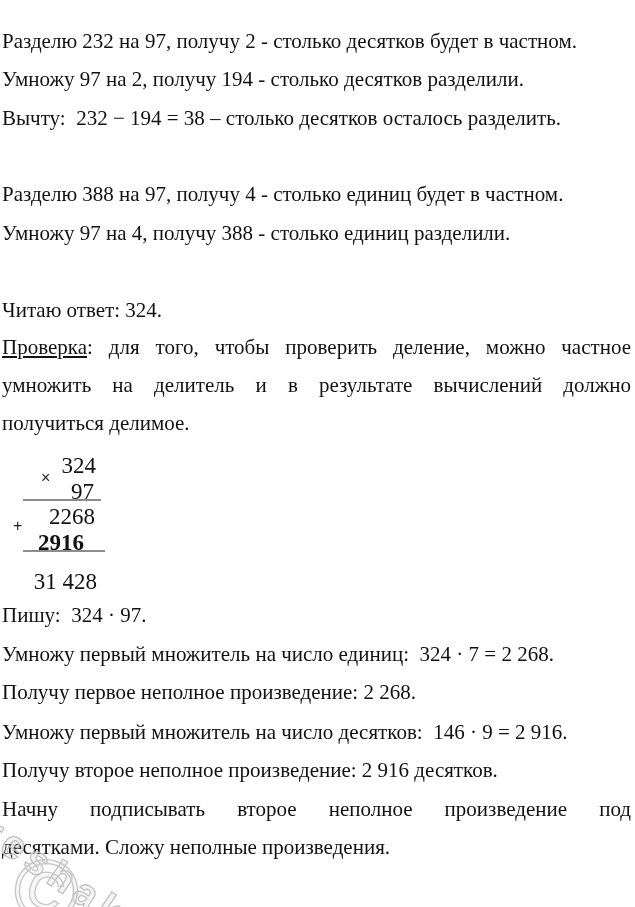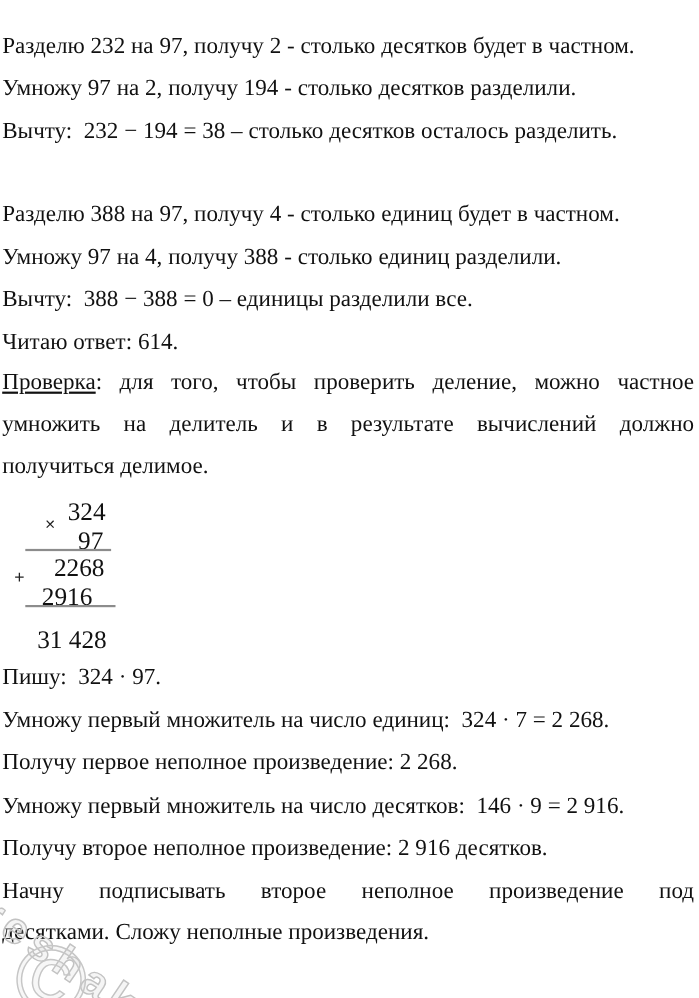--- a/index.html
+++ b/index.html
@@ -41,21 +41,21 @@
     width: 88px;
     height: 128px;
     font-size: 23px;
     line-height: 1;
     z-index: 1;
   }
   .mrow { position: absolute; white-space: pre; text-align: center; }
   .mrow.r324   { top: 2px;   right: 0; }
   .mrow.r97    { top: 28px;  right: 2px; }
   .mrow.r2268  { top: 53px;  right: 1px; }
-  .mrow.r2916  { top: 79px;  right: 12px; }
+  .mrow.r2916  { top: 79px;  right: 12px; font-weight: bold; }
   .mrow.rtotal { top: 118px; right: -1px; }
   .mline {
     position: absolute;
     height: 0;
     border-top: 2px solid #8c8c8c;
   }
   .mline.l1 { top: 47px; left: 15px; width: 78px; }
   .mline.l2 { top: 98px; left: 15px; width: 82px; }
   .msign {
     position: absolute;
@@ -102,22 +102,21 @@
 </head>
 <body>
 
 <div class="page">
 
   <div class="ln" style="top:0px">Разделю 232 на 97, получу 2 - столько десятков будет в частном.</div>
   <div class="ln" style="top:38px">Умножу 97 на 2, получу 194 - столько десятков разделили.</div>
   <div class="ln" style="top:77px">Вычту:  232 − 194 = 38 – столько десятков осталось разделить.</div>
   <div class="ln" style="top:153px">Разделю 388 на 97, получу 4 - столько единиц будет в частном.</div>
   <div class="ln" style="top:192px">Умножу 97 на 4, получу 388 - столько единиц разделили.</div>
-  <div class="ln" style="top:230px">Вычту:  388 − 388 = 0 – единицы разделили все.</div>
-  <div class="ln" style="top:269px">Читаю ответ: 614.</div>
+  <div class="ln" style="top:269px">Читаю ответ: 324.</div>
 
   <div class="ln just" style="top:344px">умножить на делитель и в результате вычислений должно</div>
   <div class="ln just" style="top:306px">
     <span class="underlined">Проверка</span><span>: для того, чтобы проверить деление, можно частное</span>
   </div>
   <div class="ln" style="top:382px">получиться делимое.</div>
 
   <div class="mult">
     <span class="msign times">×</span>
     <div class="mrow r324">324</div>

